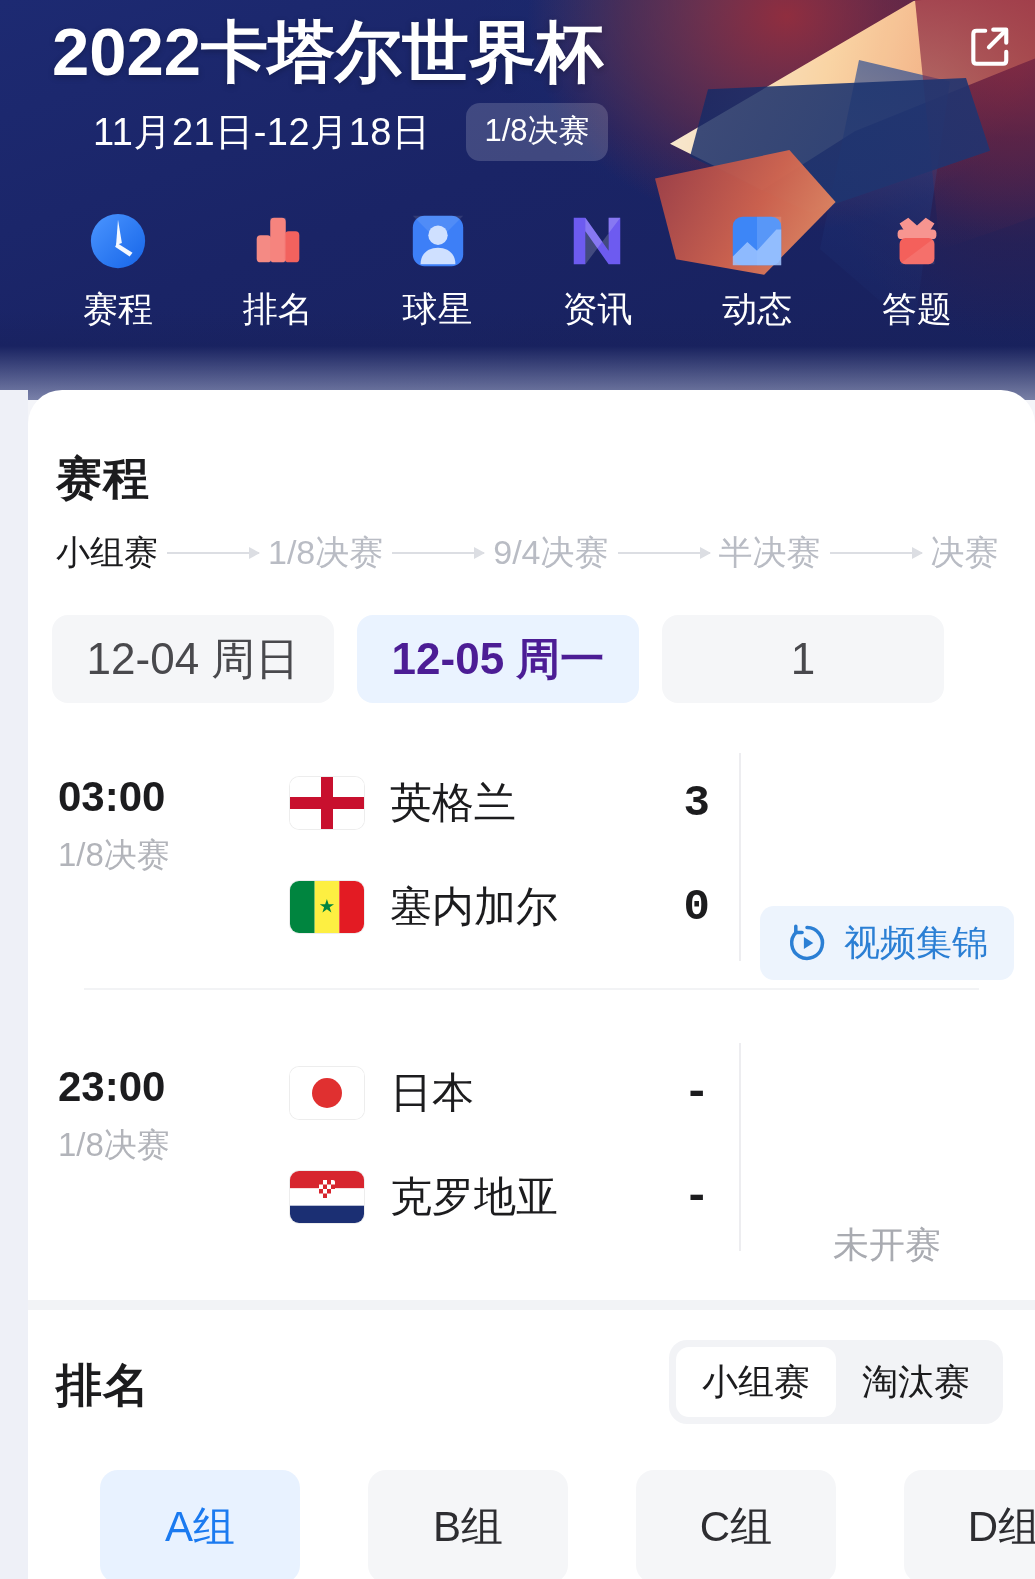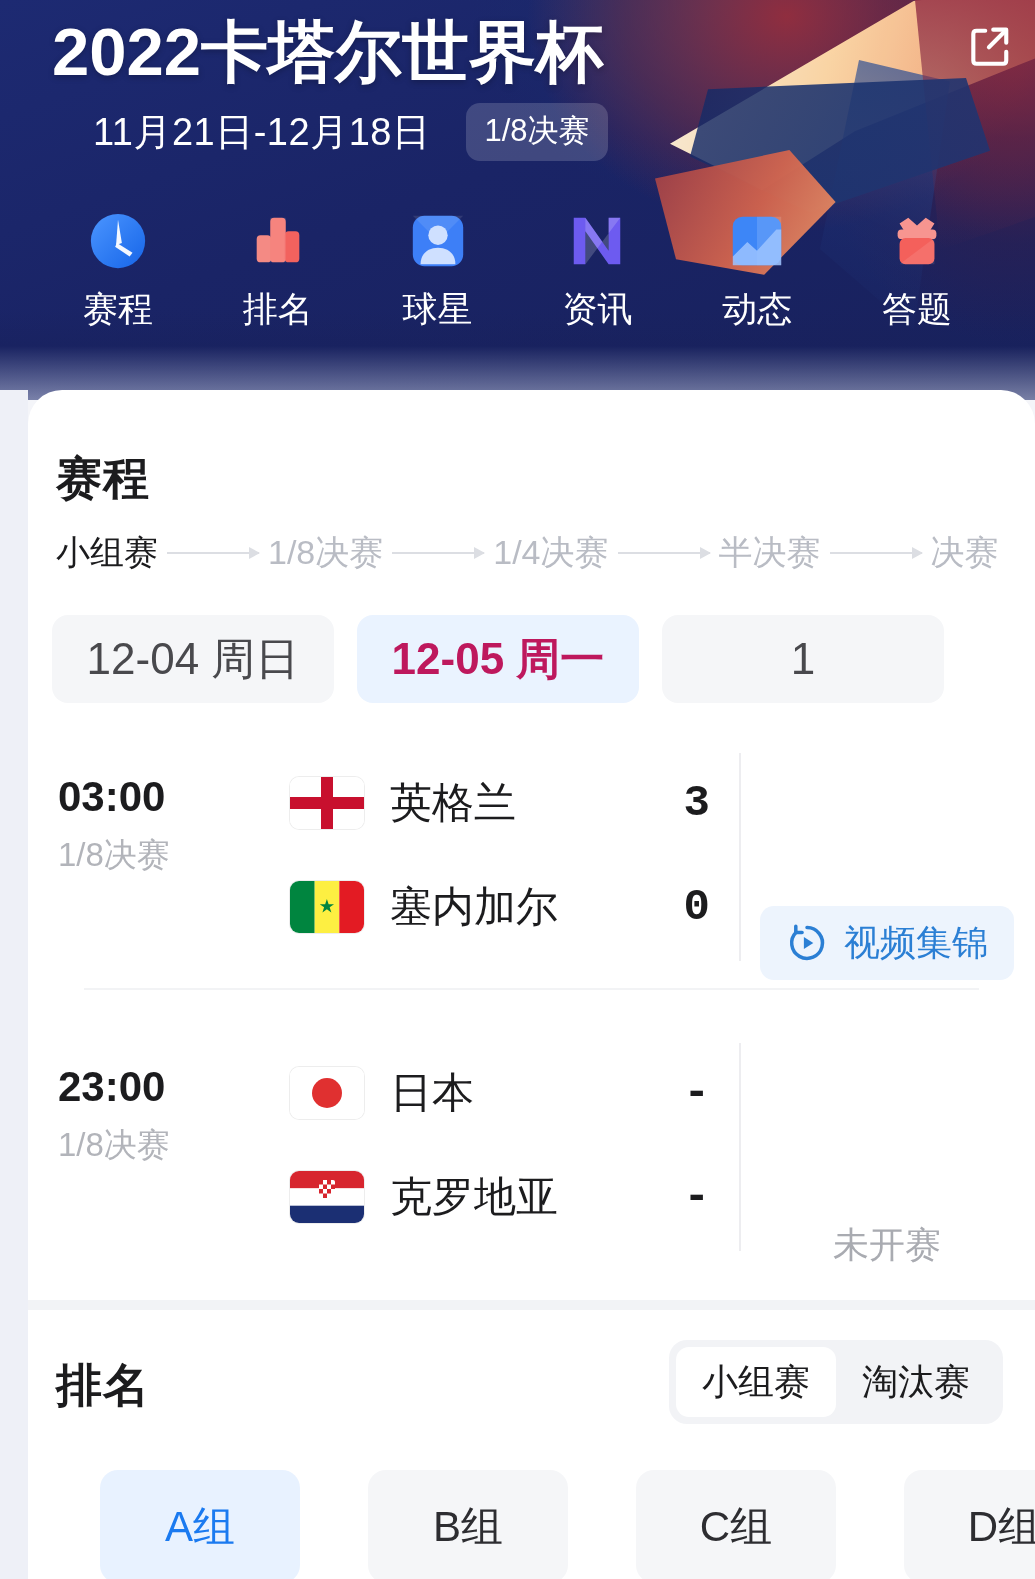--- a/index.html
+++ b/index.html
@@ -211,21 +211,21 @@
     background: #f5f6f8;
     border-radius: 16px;
     display: flex; align-items: center; justify-content: center;
     font-size: 44px;
     color: #49494d;
     white-space: nowrap;
     cursor: pointer;
   }
   .date-tab.active {
     background: #eaf3ff;
-    color: #be185d;
+    color: #4c1d95;
     font-weight: 700;
   }
 
   
   .match {
     position: absolute; left: 28px;
     width: 1007px; height: 245px;
   }
   .match-left {
     position: absolute; left: 30px; top: 38px;
@@ -455,21 +455,21 @@
 
   <div class="card-schedule"></div>
 
   <div class="sec-title" style="left:56px; top:448px;">赛程</div>
 
   <div class="stages">
     <span class="stage active">小组赛</span>
     <span class="stage-arrow"></span>
     <span class="stage">1/8决赛</span>
     <span class="stage-arrow"></span>
-    <span class="stage">1/4决赛</span>
+    <span class="stage">9/4决赛</span>
     <span class="stage-arrow"></span>
     <span class="stage">半决赛</span>
     <span class="stage-arrow"></span>
     <span class="stage">决赛</span>
   </div>
 
   <div class="date-tabs">
     <div class="date-tab">12-04 周日</div>
     <div class="date-tab active">12-05 周一</div>
     <div class="date-tab">1</div>

